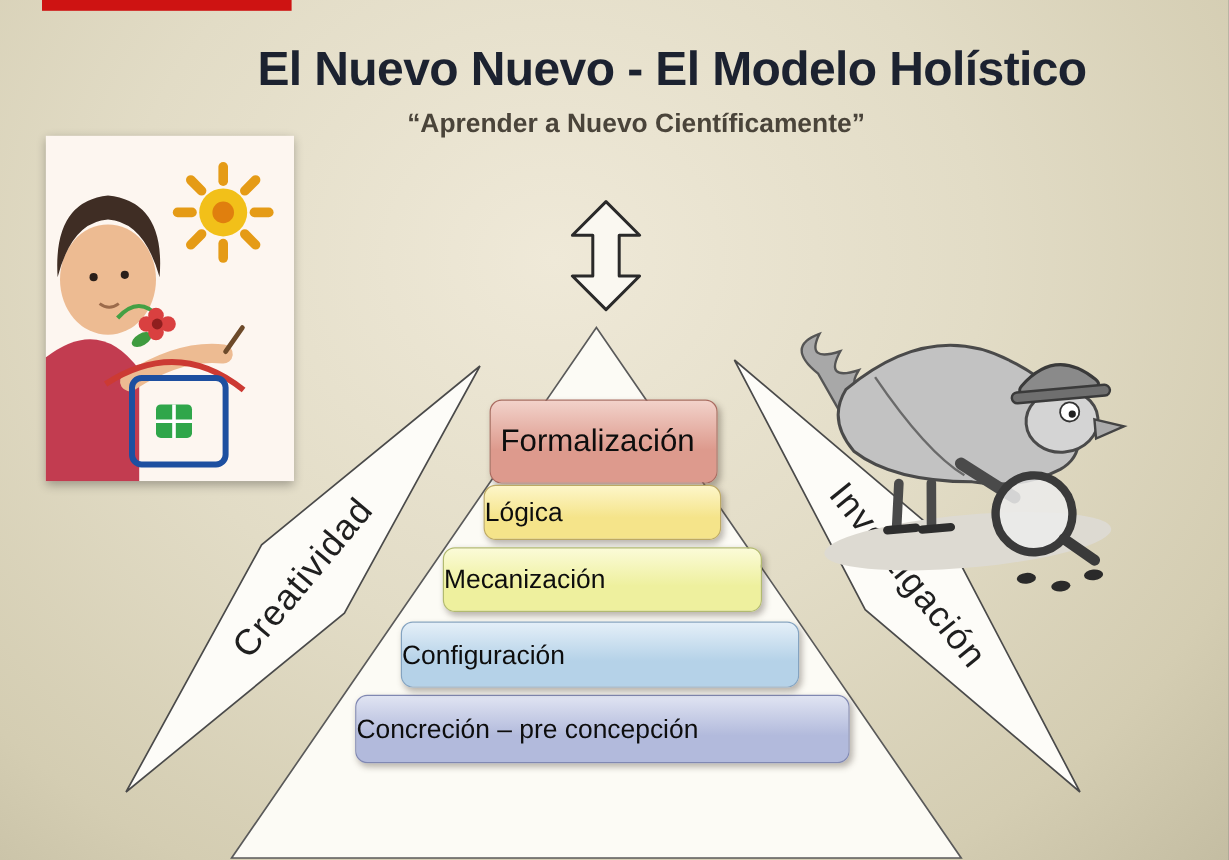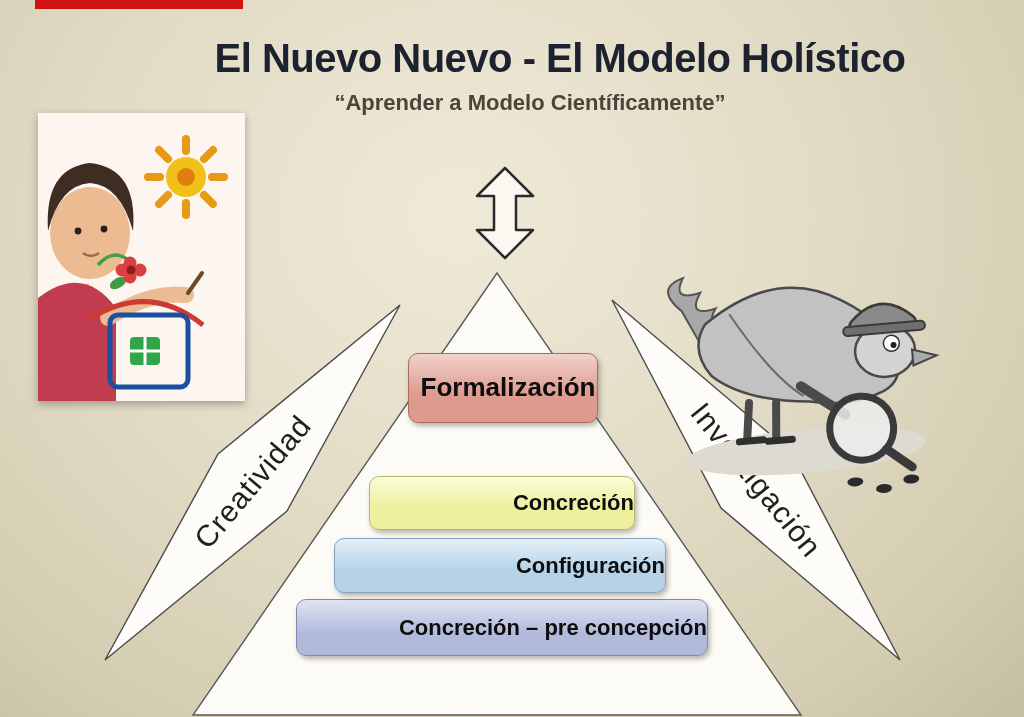--- a/index.html
+++ b/index.html
@@ -18,59 +18,62 @@
     text-align:center;font-size:22px;font-weight:bold;color:#4a443a;
   }
   .bg-shapes{position:absolute;left:0;top:0;width:1024px;height:717px;}
   .ribbon{
     position:absolute;width:210px;height:40px;line-height:40px;text-align:center;
     font-size:30px;color:#1f1f1f;letter-spacing:1px;white-space:nowrap;
   }
   .ribbon.left{left:148px;top:462px;transform:rotate(-50deg);}
   .ribbon.right{left:651px;top:460px;transform:rotate(51deg);}
   .level{
-    position:absolute;display:flex;align-items:center;justify-content:flex-end;
-    border:1.6px solid #777;border-radius:10px;color:#0d0d0d;font-weight:bold;
-    box-shadow:2px 3px 5px rgba(60,50,40,0.35);text-align:center;margin-top:20px;
+    position:absolute;display:flex;align-items:center;justify-content:flex-start;
+    border:1.6px solid #777;border-radius:10px;color:#0d0d0d;font-weight:normal;
+    box-shadow:2px 3px 5px rgba(60,50,40,0.35);text-align:center;
   }
   .l0{left:408px;top:333px;width:188px;height:68px;font-size:26px;line-height:1.2;}
   .l0 span{display:block;width:178px;word-break:break-all;}
   .l1{left:403px;top:404px;width:196px;height:44px;font-size:22px;}
   .l2{left:369px;top:456px;width:264px;height:52px;font-size:22px;}
   .l3{left:334px;top:518px;width:330px;height:53px;font-size:22px;}
   .l4{left:296px;top:579px;width:410px;height:55px;font-size:22px;}
   .l5{left:240px;top:643px;width:515px;height:56px;font-size:22px;}
   .photo{position:absolute;left:38px;top:113px;width:207px;height:288px;box-shadow:0 3px 8px rgba(0,0,0,0.3);}
   .detective{position:absolute;left:650px;top:246px;width:308px;height:262px;}
 </style>
 </head>
 <body>
 
 <div class="slide">
 
   <div class="accent-bar"></div>
 
   <h1 class="title">El Nuevo Nuevo - El Modelo Holístico</h1>
-  <div class="subtitle">“Aprender a Modelo Científicamente”</div>
+  <div class="subtitle">“Aprender a Nuevo Científicamente”</div>
 
   <svg class="bg-shapes" viewBox="0 0 1024 717">
     <polygon points="497,273 193,715 801,715" fill="#fcfbf5" stroke="#5a5a5a" stroke-width="1.4"></polygon>
     <polygon points="400,305 287,511 105,660 218,454" fill="#fdfcf8" stroke="#4a4a4a" stroke-width="1.4"></polygon>
     <polygon points="612,300 791,452 900,660 721,508" fill="#fdfcf8" stroke="#4a4a4a" stroke-width="1.4"></polygon>
     <polygon points="505,168 533,196 516,196 516,230 533,230 505,258 477,230 494,230 494,196 477,196" fill="#faf8f1" stroke="#2a2a2a" stroke-width="2.5" stroke-linejoin="round"></polygon>
   </svg>
 
   <div class="ribbon left">Creatividad</div>
   <div class="ribbon right">Investigación</div>
 
   <div class="level l0" style="background: linear-gradient(rgb(242, 210, 202) 0%, rgb(221, 154, 141) 60%, rgb(221, 154, 141) 100%); border-color: rgb(169, 107, 96);">
     <span>Formalización</span>
   </div>
+  <div class="level l1" style="background: linear-gradient(rgb(253, 246, 201) 0%, rgb(245, 228, 138) 60%, rgb(245, 228, 138) 100%); border-color: rgb(189, 169, 99);">
+    <span>Lógica</span>
+  </div>
   <div class="level l2" style="background: linear-gradient(rgb(251, 251, 216) 0%, rgb(238, 240, 158) 60%, rgb(238, 240, 158) 100%); border-color: rgb(178, 186, 112);">
-    <span>Concreción</span>
+    <span>Mecanización</span>
   </div>
   <div class="level l4" style="background: linear-gradient(rgb(224, 228, 242) 0%, rgb(178, 186, 220) 60%, rgb(178, 186, 220) 100%); border-color: rgb(128, 136, 178);">
     <span>Concreción – pre concepción</span>
   </div>
   <div class="level l3" style="background: linear-gradient(rgb(228, 239, 248) 0%, rgb(181, 210, 232) 60%, rgb(181, 210, 232) 100%); border-color: rgb(132, 163, 192);">
     <span>Configuración</span>
   </div>
 
   <svg class="photo" viewBox="0 0 207 288">
     <rect width="207" height="288" fill="#fdf6f0"></rect>

